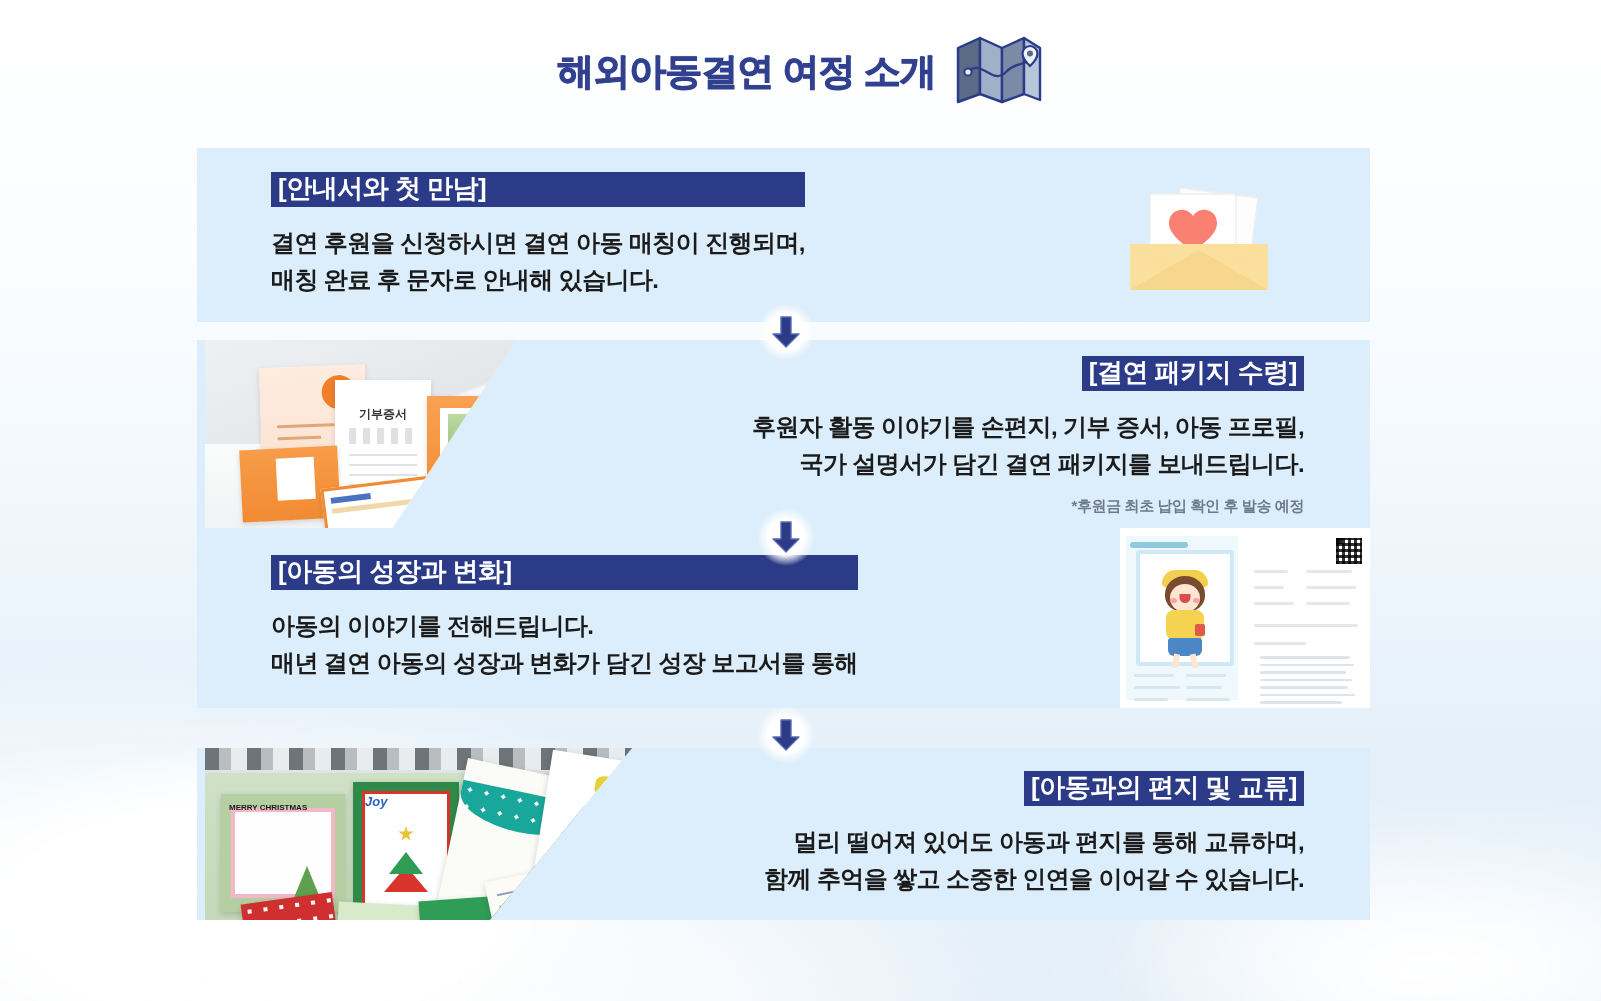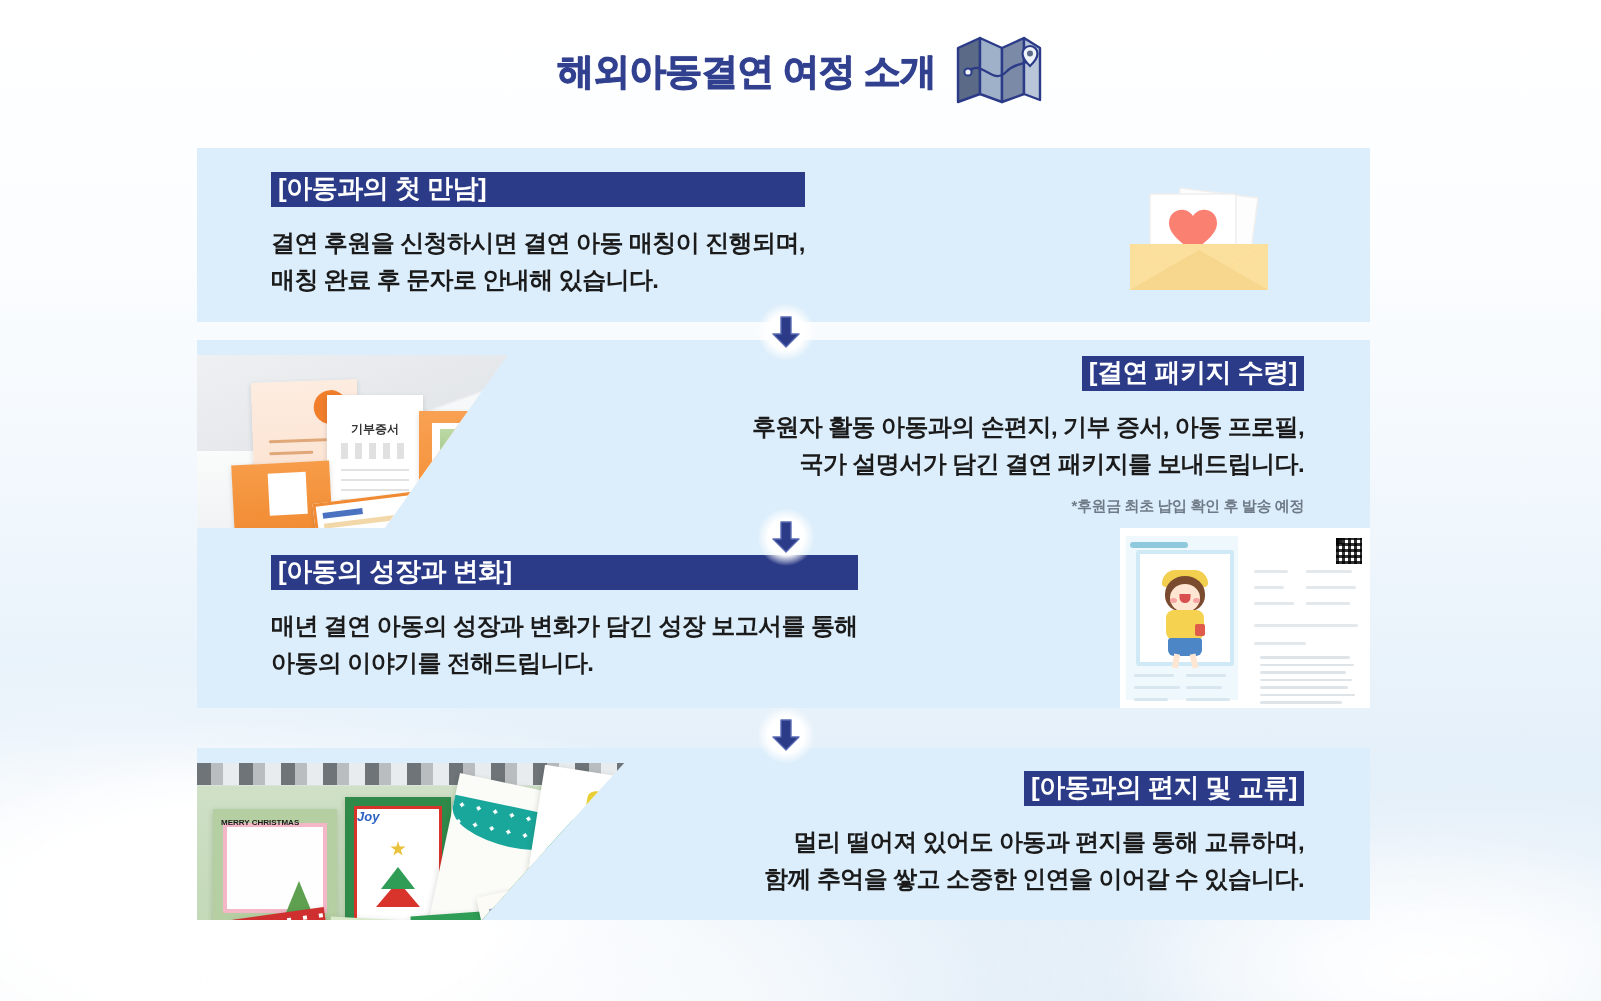--- a/index.html
+++ b/index.html
@@ -79,21 +79,21 @@
   .arrow{position:absolute;left:757px;width:58px;height:58px;z-index:7;
     display:flex;align-items:center;justify-content:center;}
   .arrow .disc{
     position:absolute;inset:0;border-radius:50%;
     background:radial-gradient(closest-side,#ffffff 62%,rgba(255,255,255,0) 100%);
   }
   .arrow svg{position:relative;z-index:2;}
   .a1{top:303px;} .a2{top:508px;} .a3{top:706px;}
 
   
-  .photo{position:absolute;left:0;top:0;bottom:0;overflow:hidden;margin-top:15px;}
+  .photo{position:absolute;left:8px;top:0;bottom:0;overflow:hidden;}
   .photo.pkg{width:420px;clip-path:polygon(0 0,74% 0,44% 100%,0 100%);}
   .photo.cards{width:445px;clip-path:polygon(0 0,96% 0,64% 100%,0 100%);}
 
   
   .pkg-scene{position:absolute;inset:0;background:linear-gradient(160deg,#eef0f2 0%,#e4e7ea 42%,#f7f8f9 43%,#fdfdfd 100%);}
   .pkg-desk{position:absolute;left:0;right:0;bottom:0;height:46%;background:linear-gradient(180deg,#fafbfb,#f1f2f3);}
   .doc{position:absolute;box-shadow:0 2px 5px rgba(60,60,70,.18);}
   .doc.d1{left:56px;top:26px;width:106px;height:128px;background:linear-gradient(180deg,#fdece0,#fbe0cd);transform:rotate(-2deg);}
   .doc.d1 .circ{position:absolute;right:10px;top:10px;width:34px;height:34px;border-radius:50%;background:#f07e2a;}
   .doc.d1 .ln{position:absolute;left:16px;width:58px;height:3px;background:#e0a778;border-radius:2px;}
@@ -197,21 +197,21 @@
       <polygon points="72,4 88,14 88,66 72,60" fill="#b9c6da" stroke="#2b3b87" stroke-width="2.4" stroke-linejoin="round"></polygon>
       <path d="M16 38 C30 24 40 52 54 38 C64 28 70 32 78 26" fill="none" stroke="#2b3b87" stroke-width="2.2" stroke-linecap="round"></path>
       <circle cx="16" cy="38" r="3.6" fill="#eef3fa" stroke="#2b3b87" stroke-width="2"></circle>
       <path d="M78 12 a7.5 7.5 0 0 1 7.5 7.5 c0 5.4 -7.5 12.5 -7.5 12.5 s-7.5 -7.1 -7.5 -12.5 a7.5 7.5 0 0 1 7.5 -7.5z" fill="#eef3fa" stroke="#2b3b87" stroke-width="2.2"></path>
       <circle cx="78" cy="19.5" r="3" fill="#5b6a86"></circle>
     </svg>
   </div>
 
   <div class="row r1">
     <div class="pad-left">
-      <span class="badge">[아동과의 첫 만남]</span>
+      <span class="badge">[안내서와 첫 만남]</span>
       <div class="body-line">결연 후원을 신청하시면 결연 아동 매칭이 진행되며,</div>
       <div class="body-line">매칭 완료 후 문자로 안내해 있습니다.</div>
     </div>
     <svg class="envelope" viewBox="0 0 178 126">
       <polygon points="70,16 148,26 140,86 62,76" fill="#fdfdfd" stroke="#efefef" stroke-width="1.5"></polygon>
       <rect x="40" y="22" width="86" height="74" rx="2" fill="#ffffff" stroke="#eeeeee" stroke-width="1.5"></rect>
       <path d="M83 44 c-7 -11 -24 -7 -24 7 c0 13 17 22 24 29 c7 -7 24 -16 24 -29 c0 -14 -17 -18 -24 -7 z" fill="#fa8072"></path>
       <polygon points="20,72 158,72 158,118 20,118" fill="#fbdf9d"></polygon>
       <polygon points="20,72 89,112 158,72 158,76 89,117 20,76" fill="#f5d283"></polygon>
       <polygon points="20,72 89,112 158,72 158,118 20,118" fill="#fbdf9d" opacity="0.92"></polygon>
@@ -252,38 +252,38 @@
       <div class="doc d4">
           <span class="card"></span>
         </div>
       <div class="doc d5">
           <span class="bar"></span>
           <span class="bar2"></span>
         </div>
     </div>
     <div class="pad-right">
       <span class="badge">[결연 패키지 수령]</span>
-      <div class="body-line">후원자 활동 아동과의 손편지, 기부 증서, 아동 프로필,</div>
+      <div class="body-line">후원자 활동 이야기를 손편지, 기부 증서, 아동 프로필,</div>
       <div class="body-line">국가 설명서가 담긴 결연 패키지를 보내드립니다.</div>
       <div class="note">*후원금 최초 납입 확인 후 발송 예정</div>
     </div>
   </div>
 
   <div class="arrow a2">
     <div class="disc"></div>
     <svg width="30" height="34" viewBox="0 0 30 34">
       <polygon points="10,2 20,2 20,19 28,19 15,32 2,19 10,19" fill="#2b3b87" stroke="#5a6bb5" stroke-width="1.4" stroke-linejoin="round"></polygon>
     </svg>
   </div>
 
   <div class="row r3">
     <div class="pad-left">
       <span class="badge">[아동의 성장과 변화]</span>
+      <div class="body-line">아동의 이야기를 전해드립니다.</div>
       <div class="body-line">매년 결연 아동의 성장과 변화가 담긴 성장 보고서를 통해</div>
-      <div class="body-line">아동의 이야기를 전해드립니다.</div>
     </div>
     <div class="report">
       <div class="sheetL"></div>
       <div class="sheetR"></div>
       <div class="snow" style="left:20px;top:74px"></div>
       <div class="snow" style="left:98px;top:46px"></div>
       <div class="snow" style="left:100px;top:118px"></div>
       <div class="frame">
         <span class="girl-hat"></span>
           <span class="girl-head"></span>

